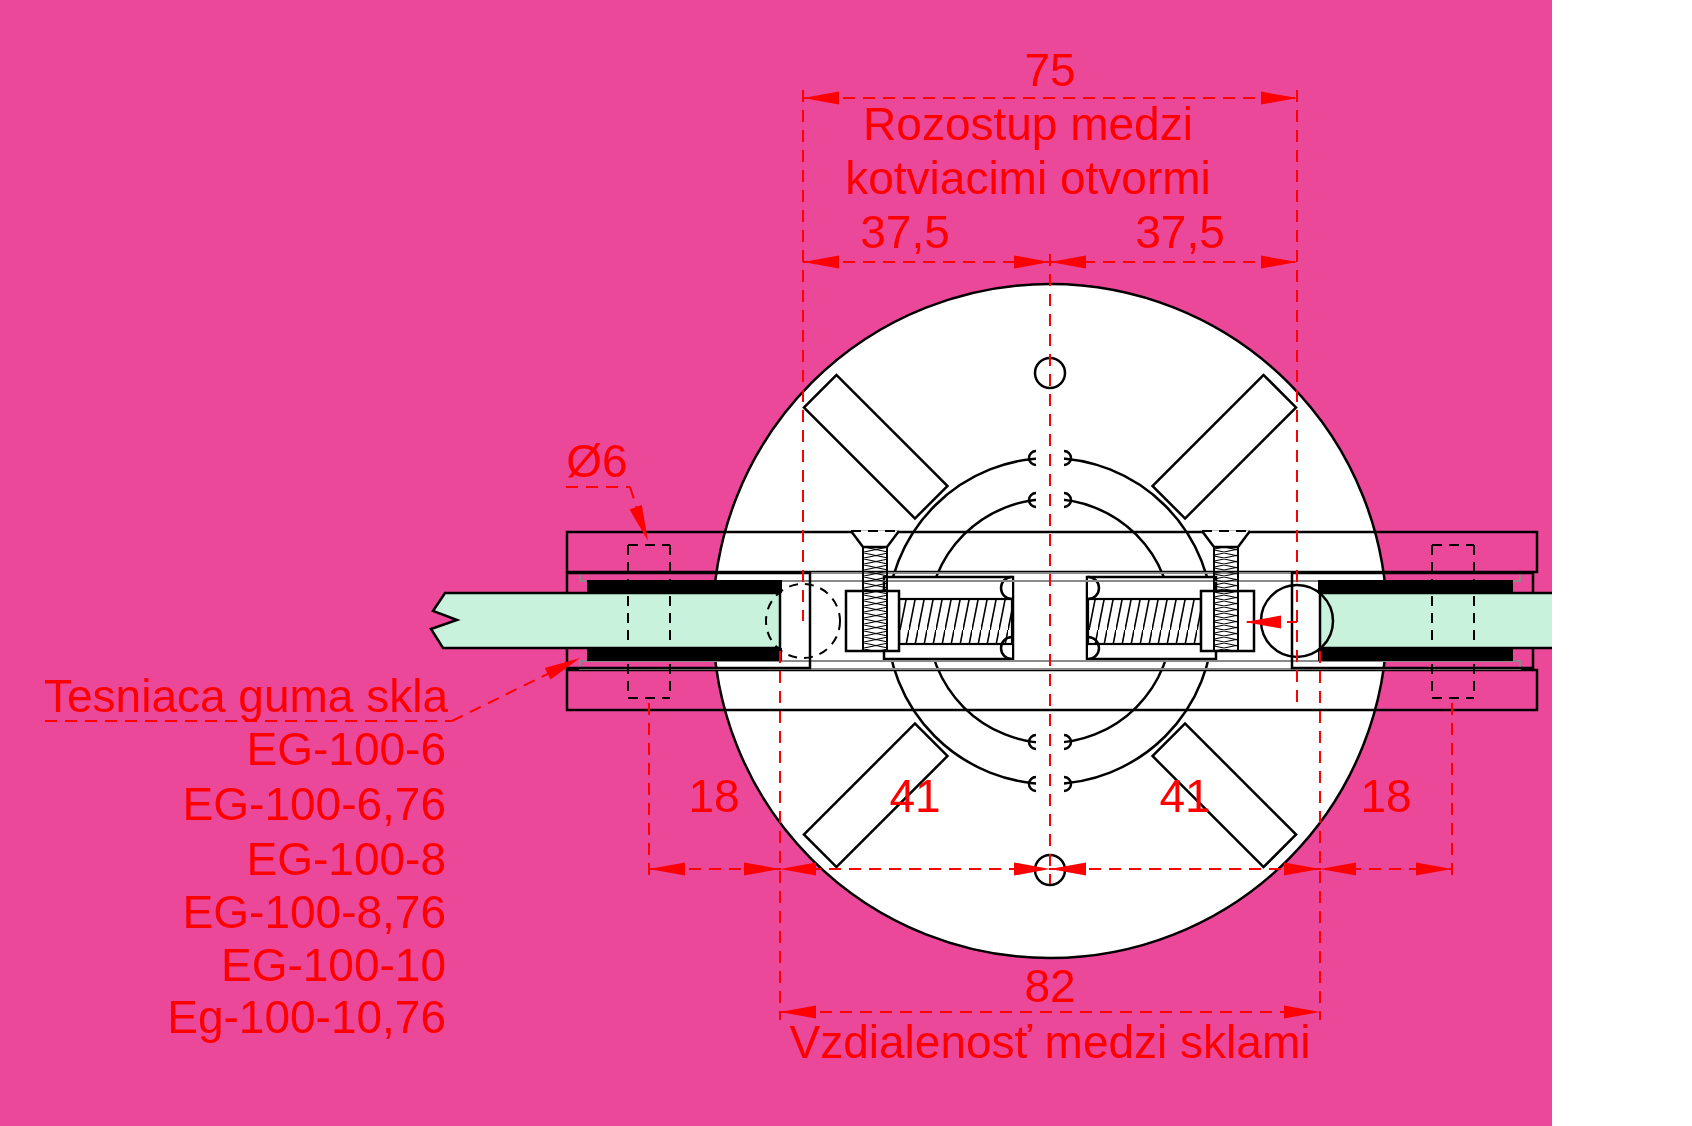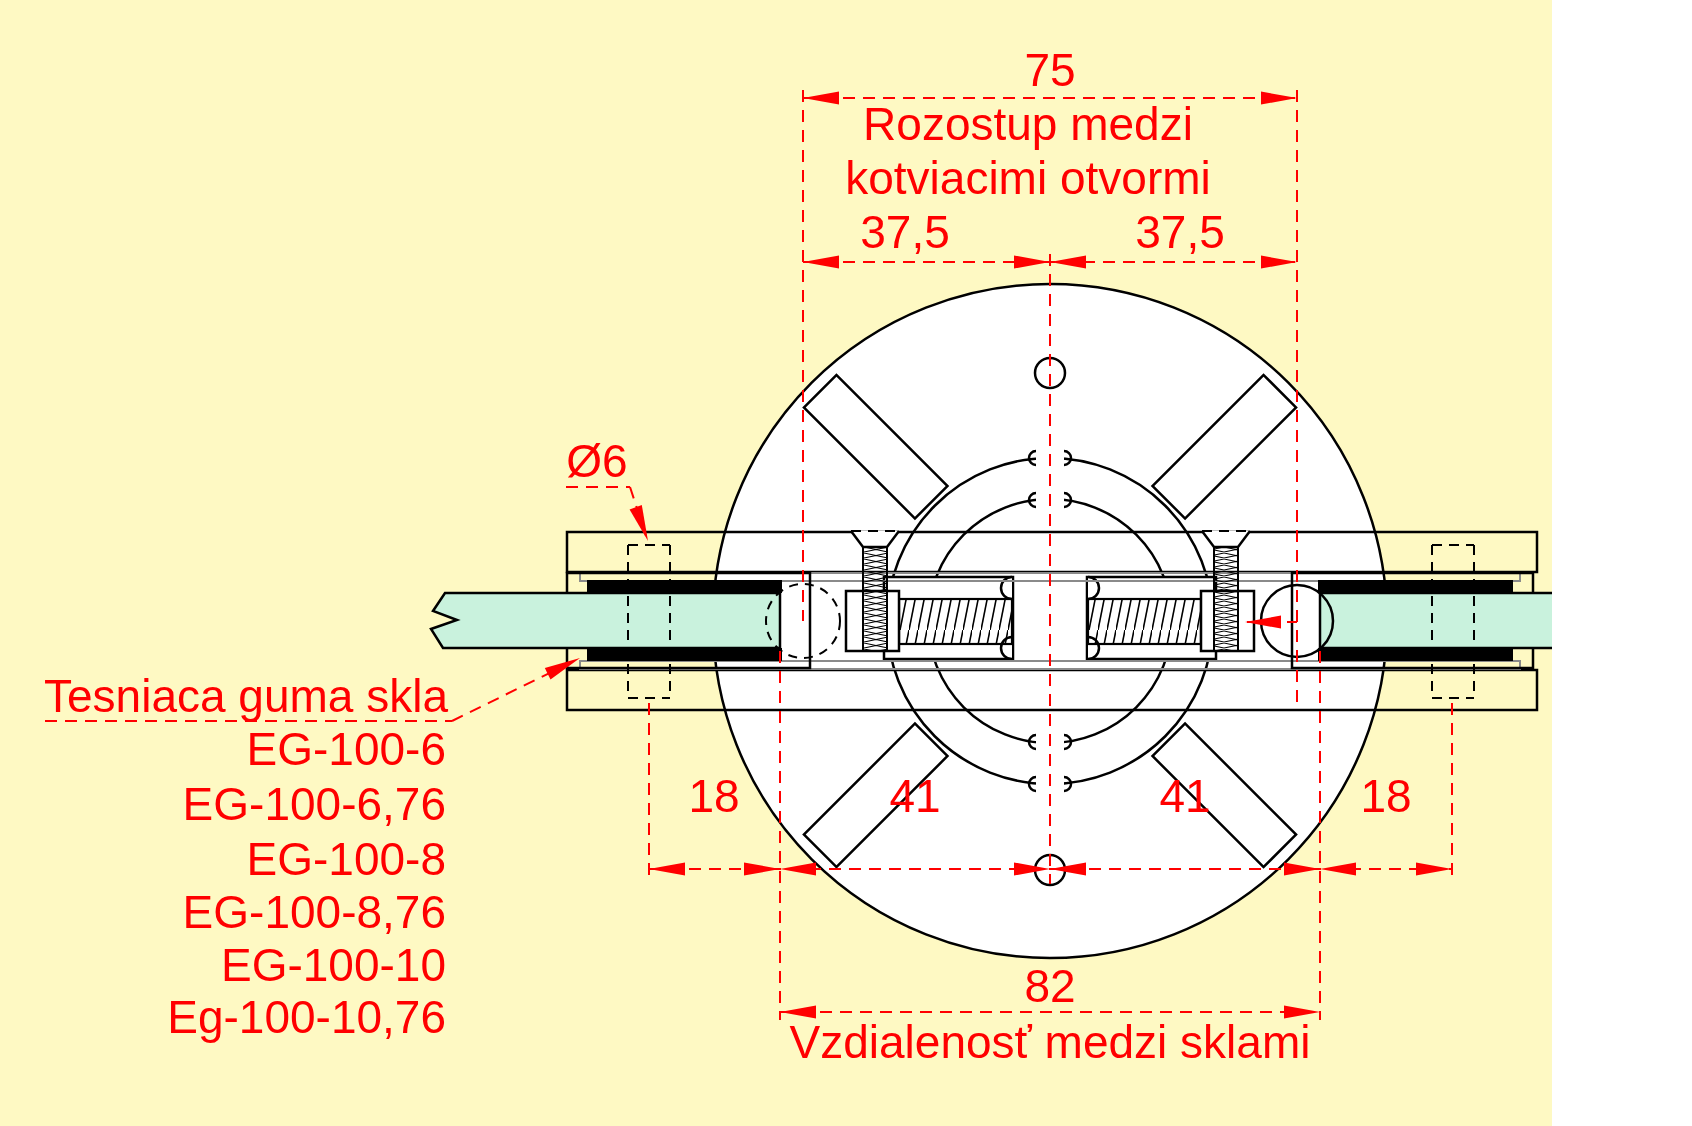--- a/index.html
+++ b/index.html
@@ -1,16 +1,16 @@
 <!DOCTYPE html>
 <html><head>
 <meta charset="utf-8">
 <style>
   html,body{margin:0;padding:0;background:#ffffff;}
-  #stage{position:relative;width:1552px;height:1126px;background:#fef9c3;overflow:hidden;
+  #stage{position:relative;width:1552px;height:1126px;background:#ec4899;overflow:hidden;
          font-family:"Liberation Sans", sans-serif;}
   svg{display:block;}
   text{font-family:"Liberation Sans", sans-serif;}
   .dimtxt{fill:#FF0000;font-size:46px;}
   .blk{stroke:#000000;stroke-width:2.5;fill:none;}
   .blkf{stroke:#000000;stroke-width:2.5;fill:#ffffff;}
   .reddash{stroke:#FF0000;stroke-width:2;fill:none;stroke-dasharray:12 8;}
   .blkdash{stroke:#000000;stroke-width:2;fill:none;stroke-dasharray:10 7;}
   .arr{fill:#FF0000;stroke:none;}
 </style>

